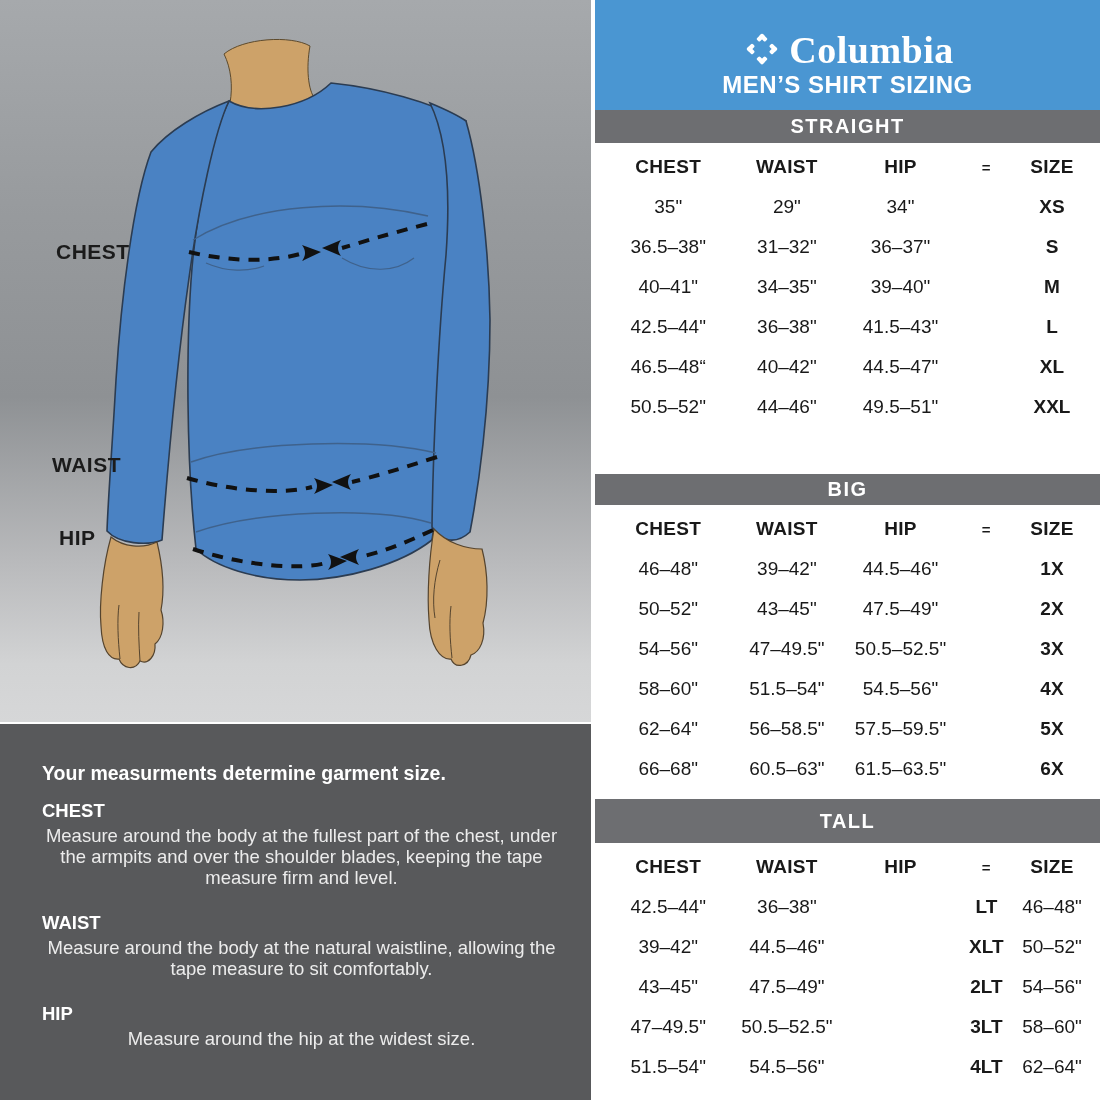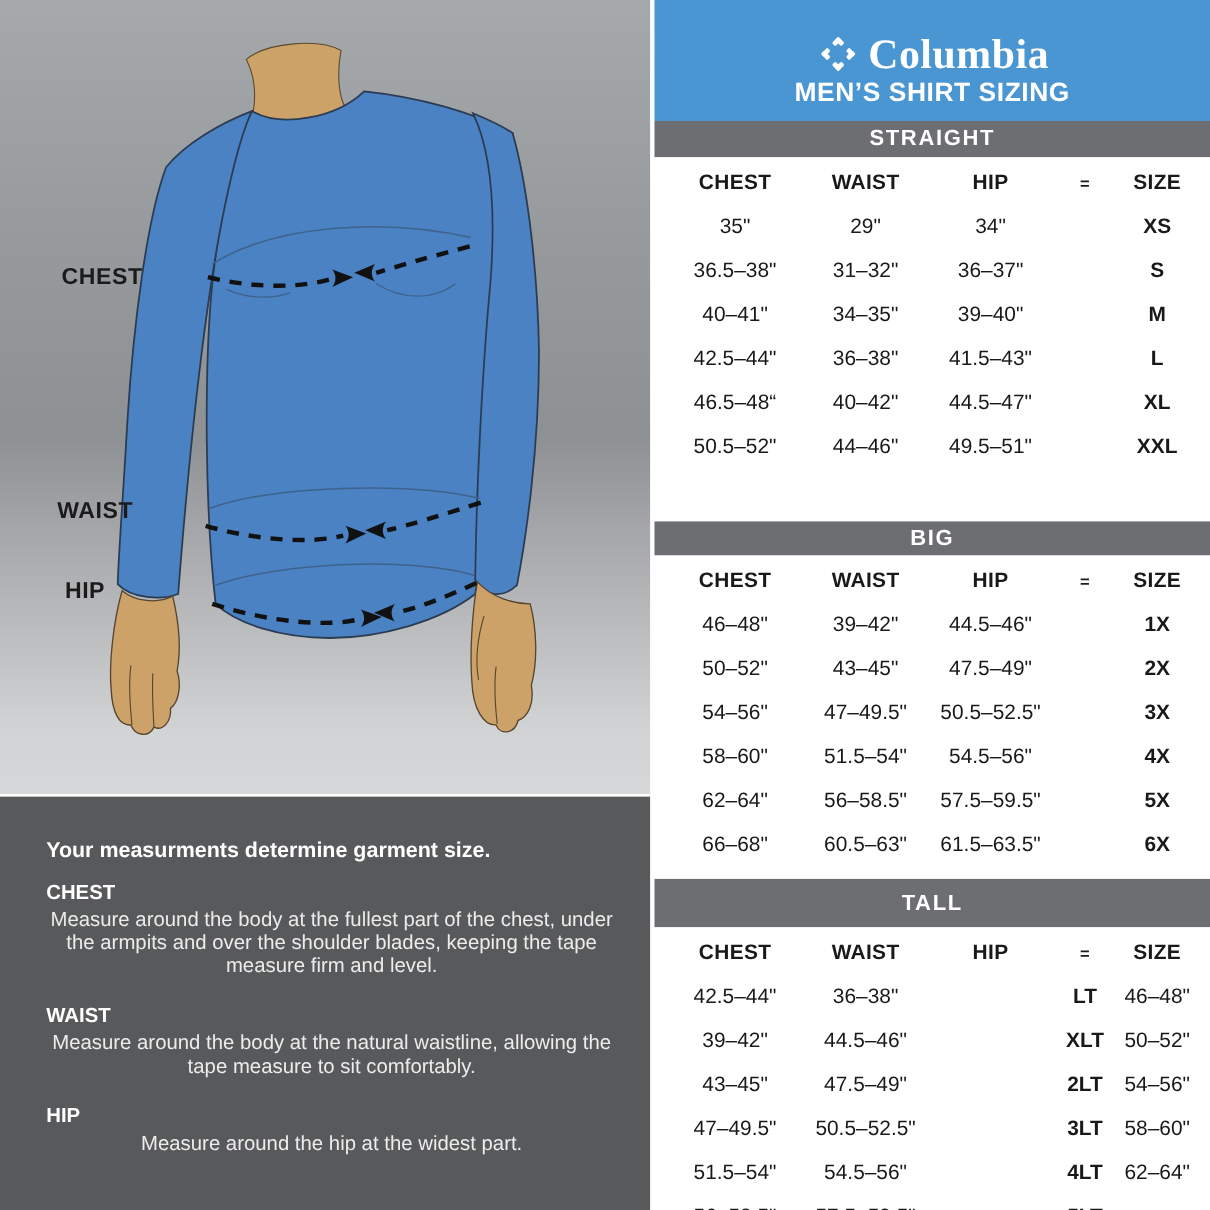--- a/index.html
+++ b/index.html
@@ -127,21 +127,21 @@
       <div class="instr-item">
         <p class="instr-heading">CHEST</p>
         <p class="instr-text">Measure around the body at the fullest part of the chest, under the armpits and over the shoulder blades, keeping the tape measure firm and level.</p>
       </div>
       <div class="instr-item">
         <p class="instr-heading">WAIST</p>
         <p class="instr-text">Measure around the body at the natural waistline, allowing the tape measure to sit comfortably.</p>
       </div>
       <div class="instr-item">
         <p class="instr-heading">HIP</p>
-        <p class="instr-text">Measure around the hip at the widest part.</p>
+        <p class="instr-text">Measure around the hip at the widest size.</p>
       </div>
     </div>
   </div>
 
   <div class="right-col">
 
     <div class="brand-header">
       <div class="logo-row">
         <svg class="logo-mark" viewBox="-34 -34 68 68">
           <g transform="rotate(45)" fill="#ffffff">

